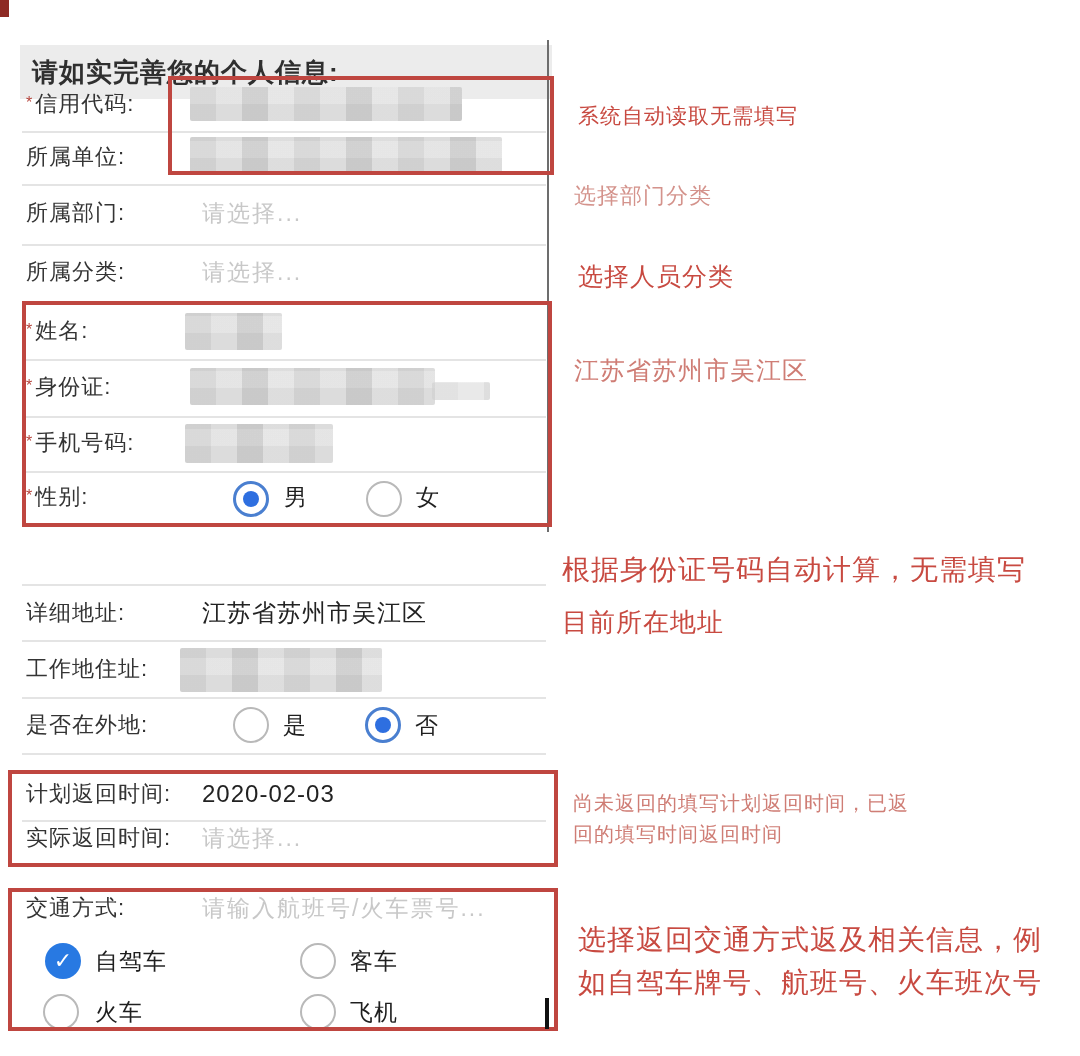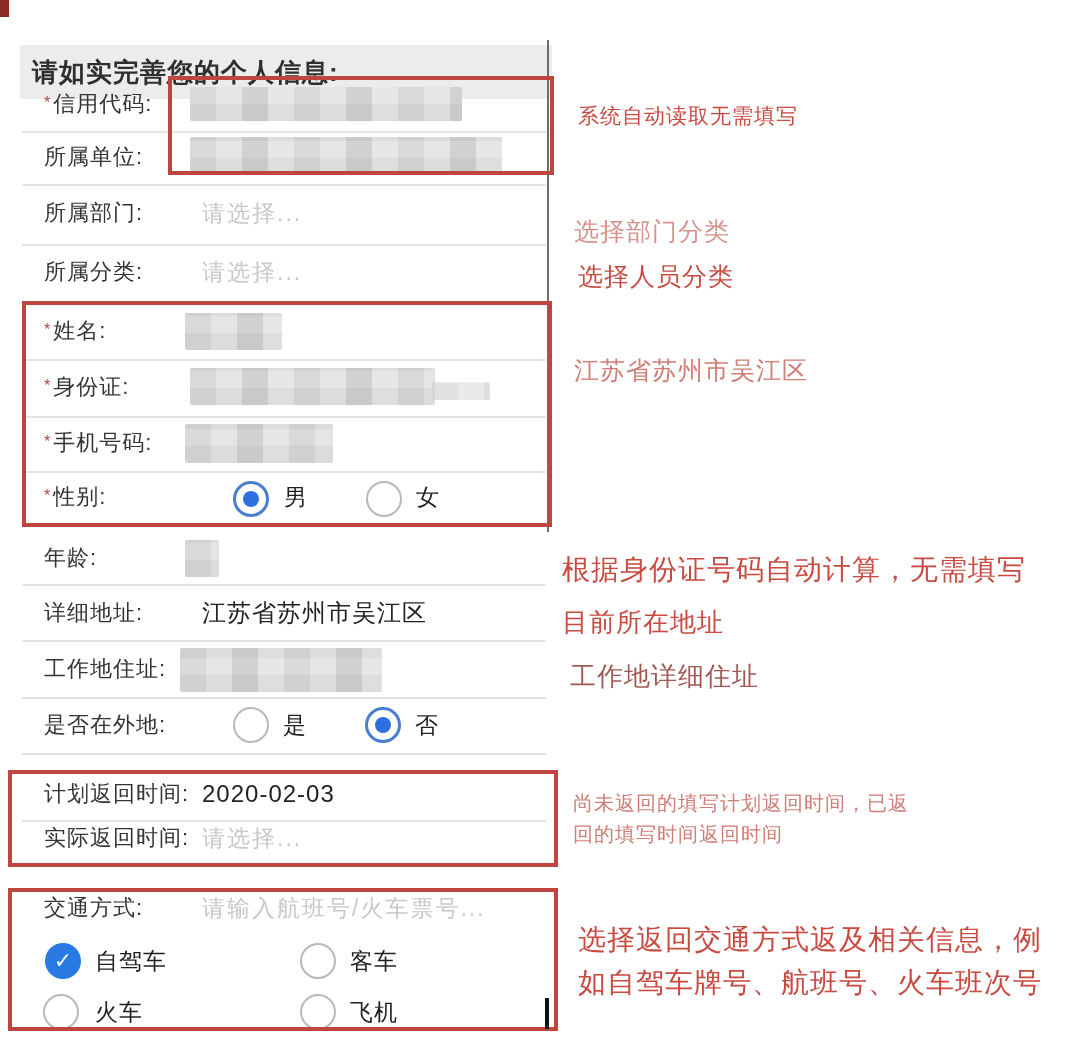--- a/index.html
+++ b/index.html
@@ -10,21 +10,21 @@
 
   .header{position:absolute;left:20px;top:13px;width:532px;height:54px;background:#ececec;
           display:flex;align-items:center;margin-top:32px;}
   .header-title{margin-left:12px;font-size:26px;color:#2f2f2f;letter-spacing:1px;font-weight:bold;}
 
   .vline{position:absolute;left:547px;top:40px;width:2px;height:492px;background:#6d6d6d;}
 
   .sep{position:absolute;left:22px;width:524px;height:2px;background:#e4e4e4;}
 
   .row{position:absolute;left:0;width:552px;display:flex;align-items:center;}
-  .lbl{position:absolute;left:44px;font-size:22px;color:#343434;letter-spacing:1px;white-space:nowrap;}
+  .lbl{position:absolute;left:26px;font-size:22px;color:#343434;letter-spacing:1px;white-space:nowrap;}
   .req{color:#b5443c;font-size:16px;margin-right:2px;vertical-align:3px;}
   .val{position:absolute;left:202px;font-size:24px;color:#222;letter-spacing:1px;white-space:nowrap;}
   .ph{position:absolute;left:202px;font-size:23px;color:#c8c8c8;letter-spacing:2px;white-space:nowrap;}
 
   .blur{position:absolute;background:#ececec;border-radius:2px;
     background-image:
       repeating-linear-gradient(90deg, rgba(0,0,0,0.07) 0 26px, rgba(0,0,0,0.02) 26px 52px, rgba(0,0,0,0.10) 52px 78px, rgba(0,0,0,0.01) 78px 104px),
       repeating-linear-gradient(0deg, rgba(0,0,0,0.05) 0 17px, rgba(0,0,0,0.01) 17px 34px);}
 
   .radio{position:absolute;box-sizing:border-box;width:36px;height:36px;border-radius:50%;}
@@ -110,24 +110,20 @@
   <div class="row" style="top:472px;height:50px">
     <span class="lbl"><span class="req">*</span><span>性别:</span></span>
     <span class="radio on" style="left:233px;top:9px">
         <span class="dot"></span>
       </span>
     <span class="optlbl" style="left:284px">男</span>
     <span class="radio off" style="left:366px;top:9px"></span>
     <span class="optlbl" style="left:416px">女</span>
   </div>
 
-  <div class="row" style="top:532px;height:52px">
-    <span class="lbl">年龄:</span>
-    <div class="blur" style="left:185px;top:8px;width:34px;height:37px"></div>
-  </div>
 
   <div class="row" style="top:642px;height:54px">
     <span class="lbl">工作地住址:</span>
     <div class="blur" style="left:180px;top:6px;width:202px;height:44px"></div>
   </div>
 
   <div class="row" style="top:587px;height:52px">
     <span class="lbl">详细地址:</span>
     <span class="val">江苏省苏州市吴江区</span>
   </div>
@@ -172,26 +168,25 @@
     <span class="radio off" style="left:300px;top:6px"></span>
     <span class="optlbl" style="left:350px">飞机</span>
   </div>
 
   <div class="hbox" style="left:168px;top:76px;width:386px;height:99px"></div>
   <div class="hbox" style="left:22px;top:301px;width:530px;height:226px"></div>
   <div class="hbox" style="left:8px;top:770px;width:550px;height:97px"></div>
   <div class="hbox" style="left:8px;top:888px;width:550px;height:143px"></div>
 
   <div class="note strong" style="left:578px;top:100px;font-size:21px">系统自动读取无需填写</div>
-  <div class="note light" style="left:574px;top:212px;font-size:25px">选择部门分类</div>
+  <div class="note light" style="left:574px;top:179px;font-size:22px">选择部门分类</div>
   <div class="note strong" style="left:578px;top:257px;font-size:25px">选择人员分类</div>
   <div class="note med" style="left:574px;top:351px;font-size:25px">江苏省苏州市吴江区</div>
   <div class="note strong" style="left:562px;top:548px;font-size:28px">根据身份证号码自动计算，无需填写</div>
   <div class="note strong" style="left:562px;top:602px;font-size:26px">目前所在地址</div>
-  <div class="note dark" style="left:570px;top:656px;font-size:26px">工作地详细住址</div>
   <div class="note med" style="left:573px;top:788px;font-size:20px;width:500px">尚未返回的填写计划返回时间，已返
 回的填写时间返回时间</div>
   <div class="note strong" style="left:578px;top:918px;font-size:28px;width:500px">选择返回交通方式返及相关信息，例
 如自驾车牌号、航班号、火车班次号</div>
 
   <div class="cursor"></div>
 
 </div>
 
 </body></html>

